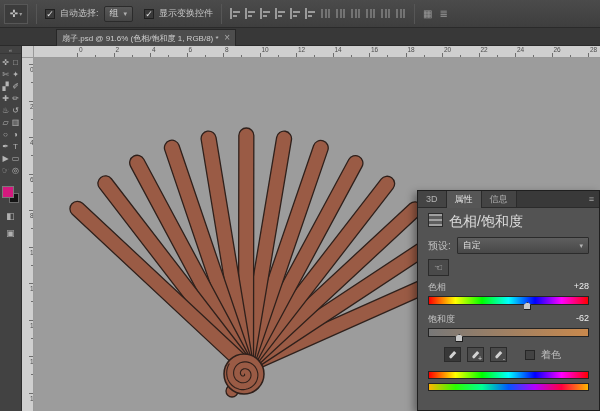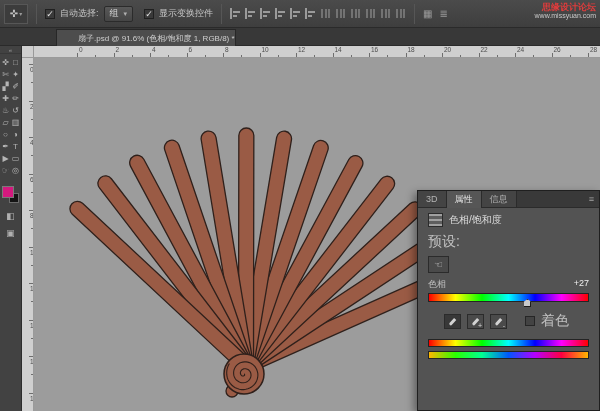--- a/index.html
+++ b/index.html
@@ -40,21 +40,21 @@
   .ico-dist i{ display:block; width:2px; height:9px; background:#9a9a9a; }
   .ob-glyph{ color:#9a9a9a; font-size:10px; }
   #watermark{ position:absolute; right:4px; top:2px; text-align:right; line-height:1.15; z-index:60; }
   #watermark .wm1{ color:#e03c3c; font-size:9px; font-weight:bold; display:block; }
   #watermark .wm2{ color:#c9c9c9; font-size:7px; display:block; }
   
   #tab-bar{ position:absolute; left:0; top:28px; width:600px; height:18px;
     background:#383838; border-bottom:1px solid #2a2a2a; }
   .doc-tab{ position:absolute; left:56px; top:1px; height:17px; width:180px;
     background:#4d4d4d; border:1px solid #272727; border-bottom:none;
-    display:flex; align-items:center; gap:4px; padding:0 21px;
+    display:flex; align-items:center; gap:4px; padding:0 5px;
     font-size:8px; color:#cfcfcf; white-space:nowrap; overflow:hidden; }
   .doc-tab .close{ margin-left:auto; color:#a8a8a8; font-size:10px; line-height:10px; }
   
   #tools-panel{ position:absolute; left:0; top:46px; width:22px; height:365px;
     background:#424242; border-right:1px solid #2d2d2d; }
   .tools-cap{ height:8px; color:#9a9a9a; font-size:6px; text-align:center; line-height:8px;
     border-bottom:1px solid #383838; }
   #tool-grid{ display:grid; grid-template-columns:10px 10px; justify-content:center; margin-top:2px; }
   .tool{ height:12px; font-size:8px; color:#b5b5b5; display:flex; align-items:center;
     justify-content:center; cursor:default; }
@@ -82,25 +82,25 @@
   #props-panel{ position:absolute; left:417px; top:190px; width:183px; height:221px;
     background:#535353; border:1px solid #1f1f1f; box-shadow:-3px 3px 8px rgba(0,0,0,.4);
     display:flex; flex-direction:column; z-index:40; }
   .pp-tabs{ height:17px; background:#393939; display:flex; align-items:stretch;
     border-bottom:1px solid #2b2b2b; }
   .pp-tab{ padding:0 8px; font-size:9px; color:#b3b3b3; display:flex; align-items:center;
     background:#444444; border-right:1px solid #2b2b2b; }
   .pp-tab.active{ background:#565656; color:#e2e2e2; margin-bottom:-1px; }
   .pp-menu{ margin-left:auto; color:#a5a5a5; font-size:9px; display:flex; align-items:center; padding-right:5px; }
   .pp-body{ flex:1; padding:5px 10px 3px; overflow:hidden; display:flex; flex-direction:column; }
-  .pp-header{ display:flex; align-items:flex-start; gap:6px; font-size:10px; color:#dcdcdc; margin-bottom:6px; }
+  .pp-header{ display:flex; align-items:flex-start; gap:6px; font-size:14px; color:#dcdcdc; margin-bottom:6px; }
   .adj-icon{ width:15px; height:14px; border:1px solid #2b2b2b;
     background:repeating-linear-gradient(180deg,#a0a0a0 0 2px,#5e5e5e 2px 5px); }
   .pp-row{ display:flex; align-items:center; gap:6px; margin-bottom:5px; }
-  .pp-label{ font-size:14px; color:#c0c0c0; white-space:nowrap; }
+  .pp-label{ font-size:10px; color:#c0c0c0; white-space:nowrap; }
   .pp-select{ flex:1; height:17px; background:linear-gradient(#5e5e5e,#484848);
     border:1px solid #2b2b2b; border-radius:1px; display:flex; align-items:center;
     justify-content:space-between; padding:0 5px; font-size:9px; color:#e0e0e0; }
   .pp-select .arrow{ color:#b5b5b5; font-size:7px; }
   .tat-btn{ width:21px; height:17px; border:1px solid #2b2b2b; background:#4a4a4a;
     color:#c5c5c5; font-size:10px; display:flex; align-items:center; justify-content:center; }
   .sl-head{ display:flex; justify-content:space-between; font-size:9px; color:#c0c0c0; margin-bottom:2px; }
   .sl-val{ color:#efefef; }
   .sl-track{ position:relative; height:9px; border:1px solid #242424; margin-bottom:8px; }
   .track-hue{ background:linear-gradient(to right,#f00,#ff0,#0f0,#0ff,#00f,#f0f,#f00); }
@@ -197,24 +197,20 @@
           <i></i>
         </div>
       </div>
     <div class="sep"></div>
     <div id="ob-extra" style="display:flex;gap:7px;">
         <div class="ob-glyph">▦</div>
         <div class="ob-glyph">≣</div>
       </div>
   </div>
 
-  <div id="watermark">
-    <span class="wm1">思缘设计论坛</span>
-    <span class="wm2">www.missyuan.com</span>
-  </div>
 
   <div id="tab-bar">
     <div class="doc-tab">
       <span>扇子.psd @ 91.6% (色相/饱和度 1, RGB/8) *</span>
       <span class="close">×</span>
     </div>
   </div>
 
   <div id="tools-panel">
     <div class="tools-cap">«</div>
@@ -382,37 +378,50 @@
       <div class="pp-tab">信息</div>
       <div class="pp-menu">≡</div>
     </div>
     <div class="pp-body">
       <div class="pp-header">
         <span class="adj-icon"></span>
         <span>色相/饱和度</span>
       </div>
       <div class="pp-row">
         <span class="pp-label">预设:</span>
+        <div class="pp-select">
+          <span>自定</span>
+          <span class="arrow">▾</span>
+        </div>
       </div>
       <div class="pp-row">
         <div class="tat-btn">
           <span>☜</span>
         </div>
       </div>
 
       <div>
         <div class="sl-head">
           <span>色相</span>
-          <span class="sl-val">+27</span>
+          <span class="sl-val">+28</span>
         </div>
         <div class="sl-track track-hue">
           <div class="thumb" id="thumb-0" style="left: calc(61.9444% - 4px);"></div>
         </div>
       </div>
 
+      <div>
+        <div class="sl-head">
+          <span>饱和度</span>
+          <span class="sl-val">-62</span>
+        </div>
+        <div class="sl-track track-sat">
+          <div class="thumb" id="thumb-1" style="left: calc(19% - 4px);"></div>
+        </div>
+      </div>
 
 
       <div class="pp-row" style="margin-top:2px;margin-left:16px;">
         <div class="eyed active">
             <i></i>
           </div>
         <div class="eyed plus">
             <i></i>
           </div>
         <div class="eyed minus">

